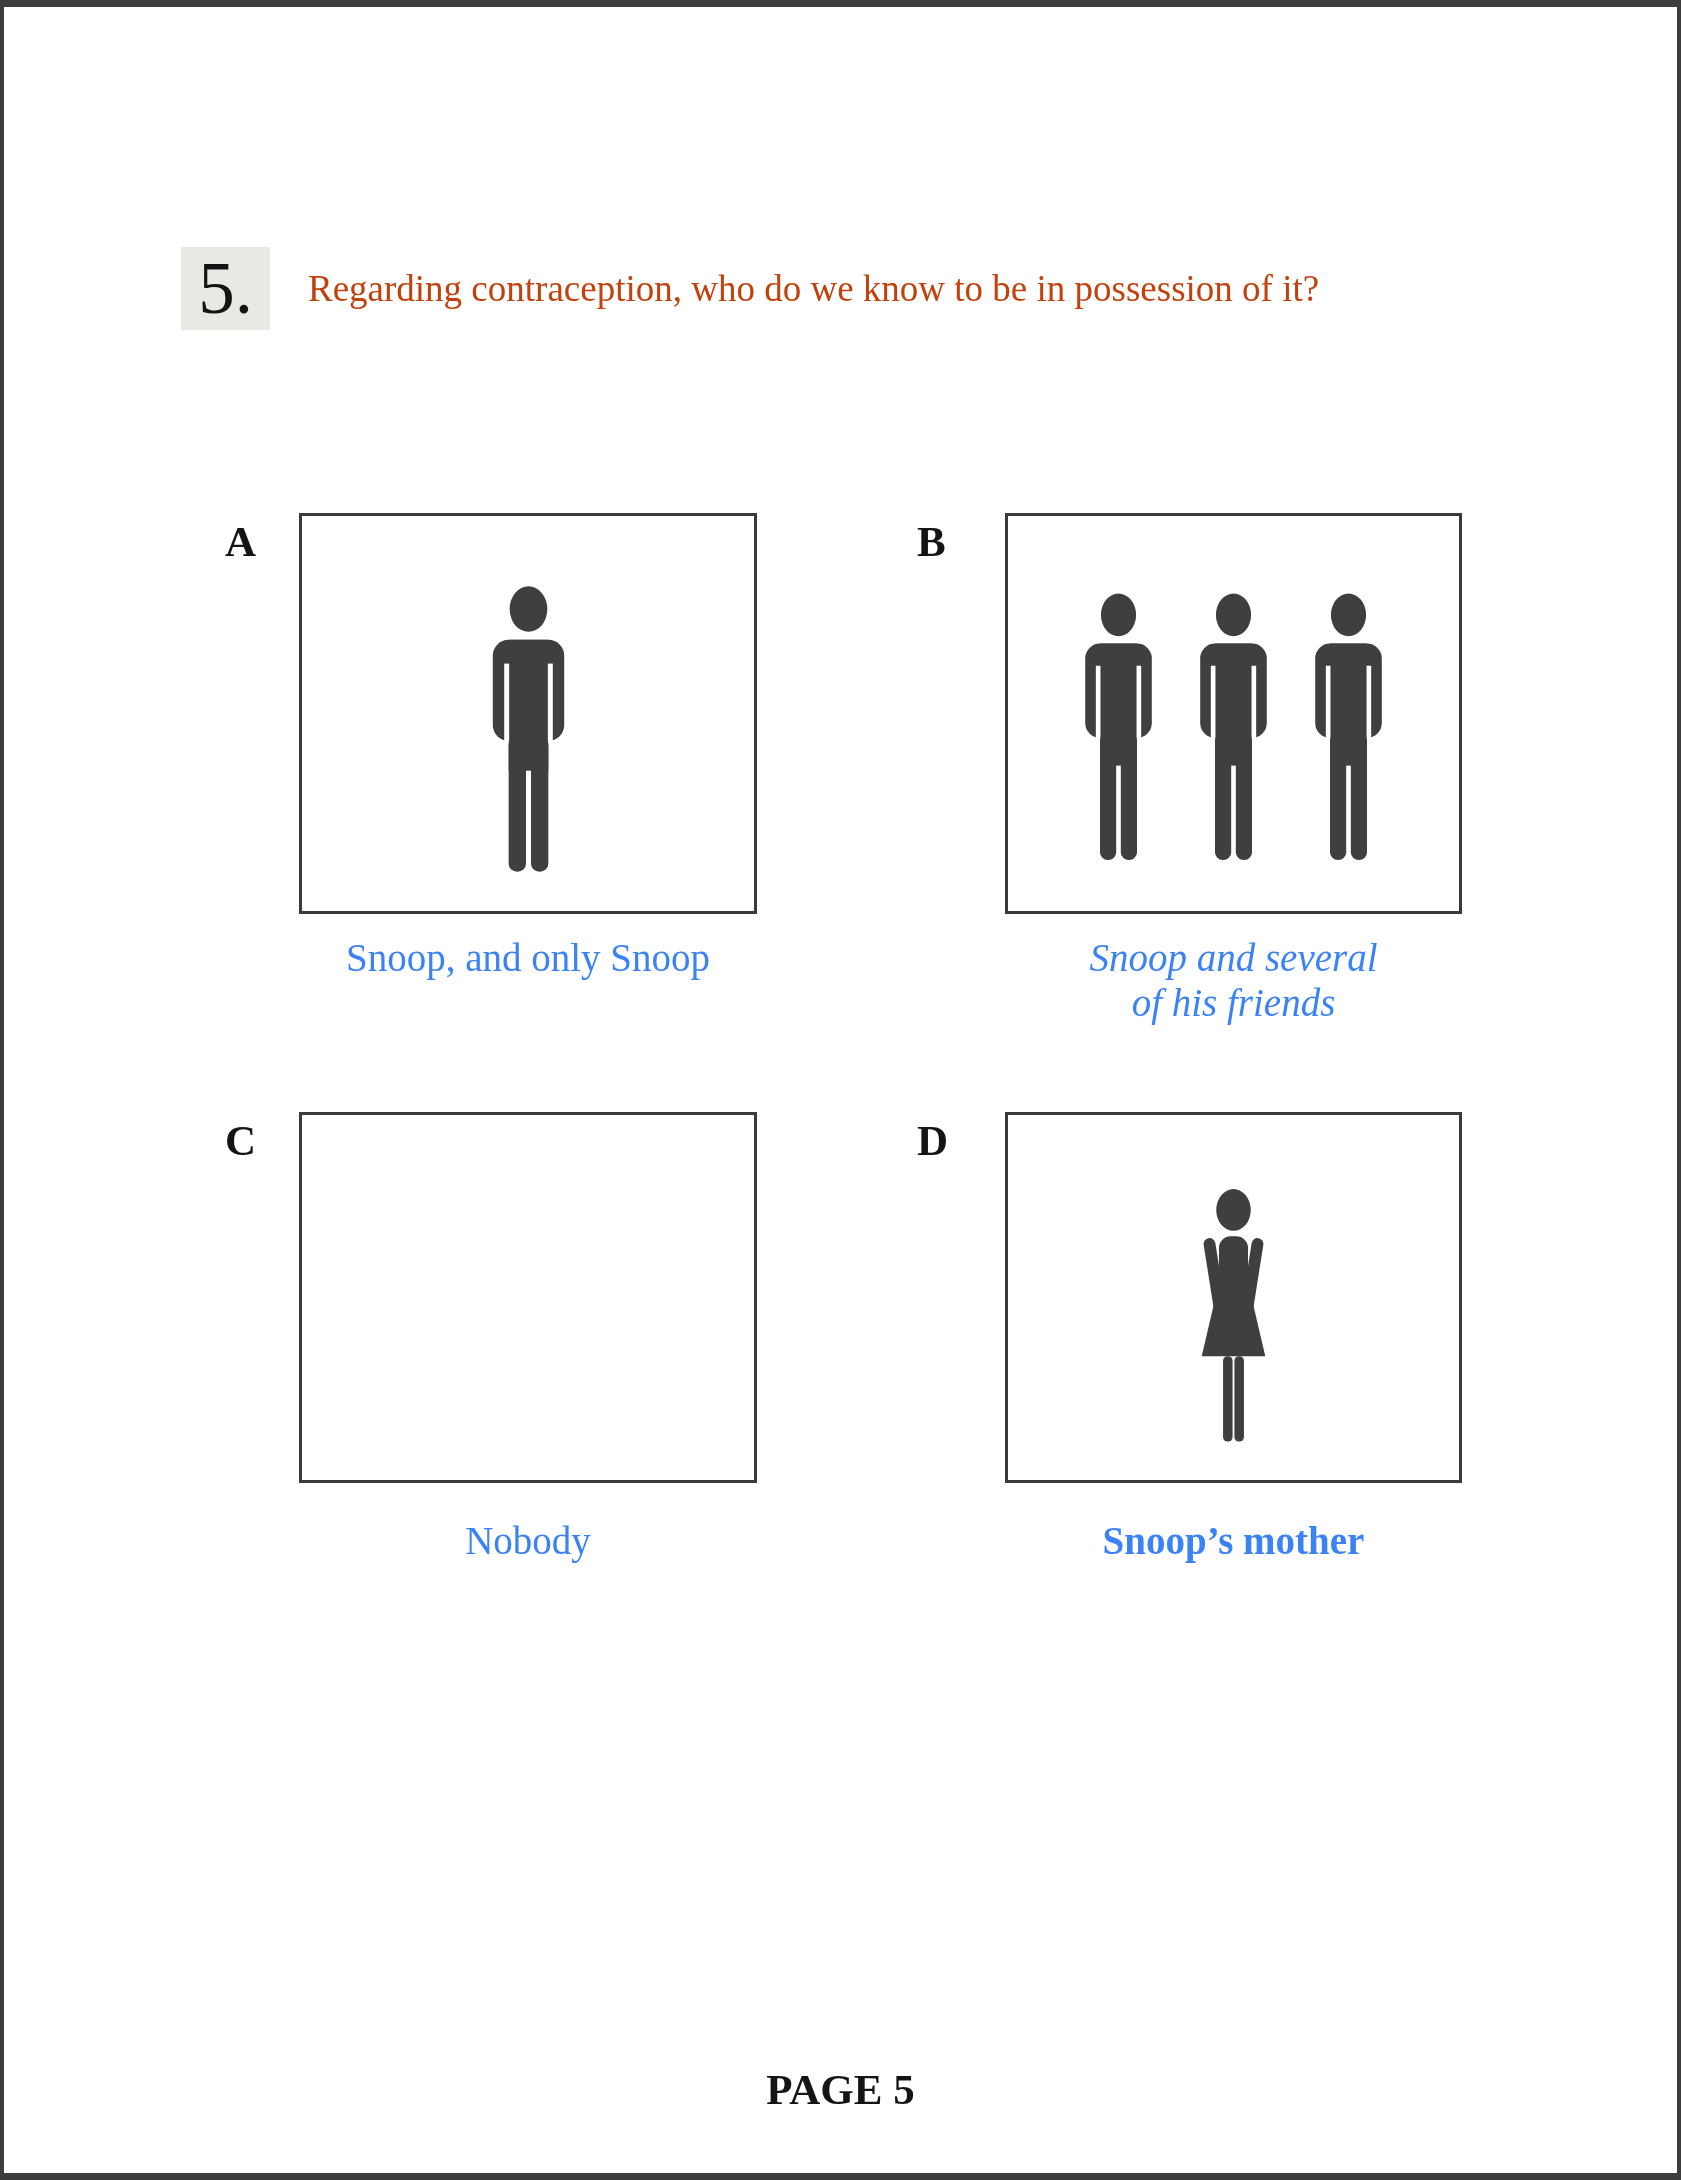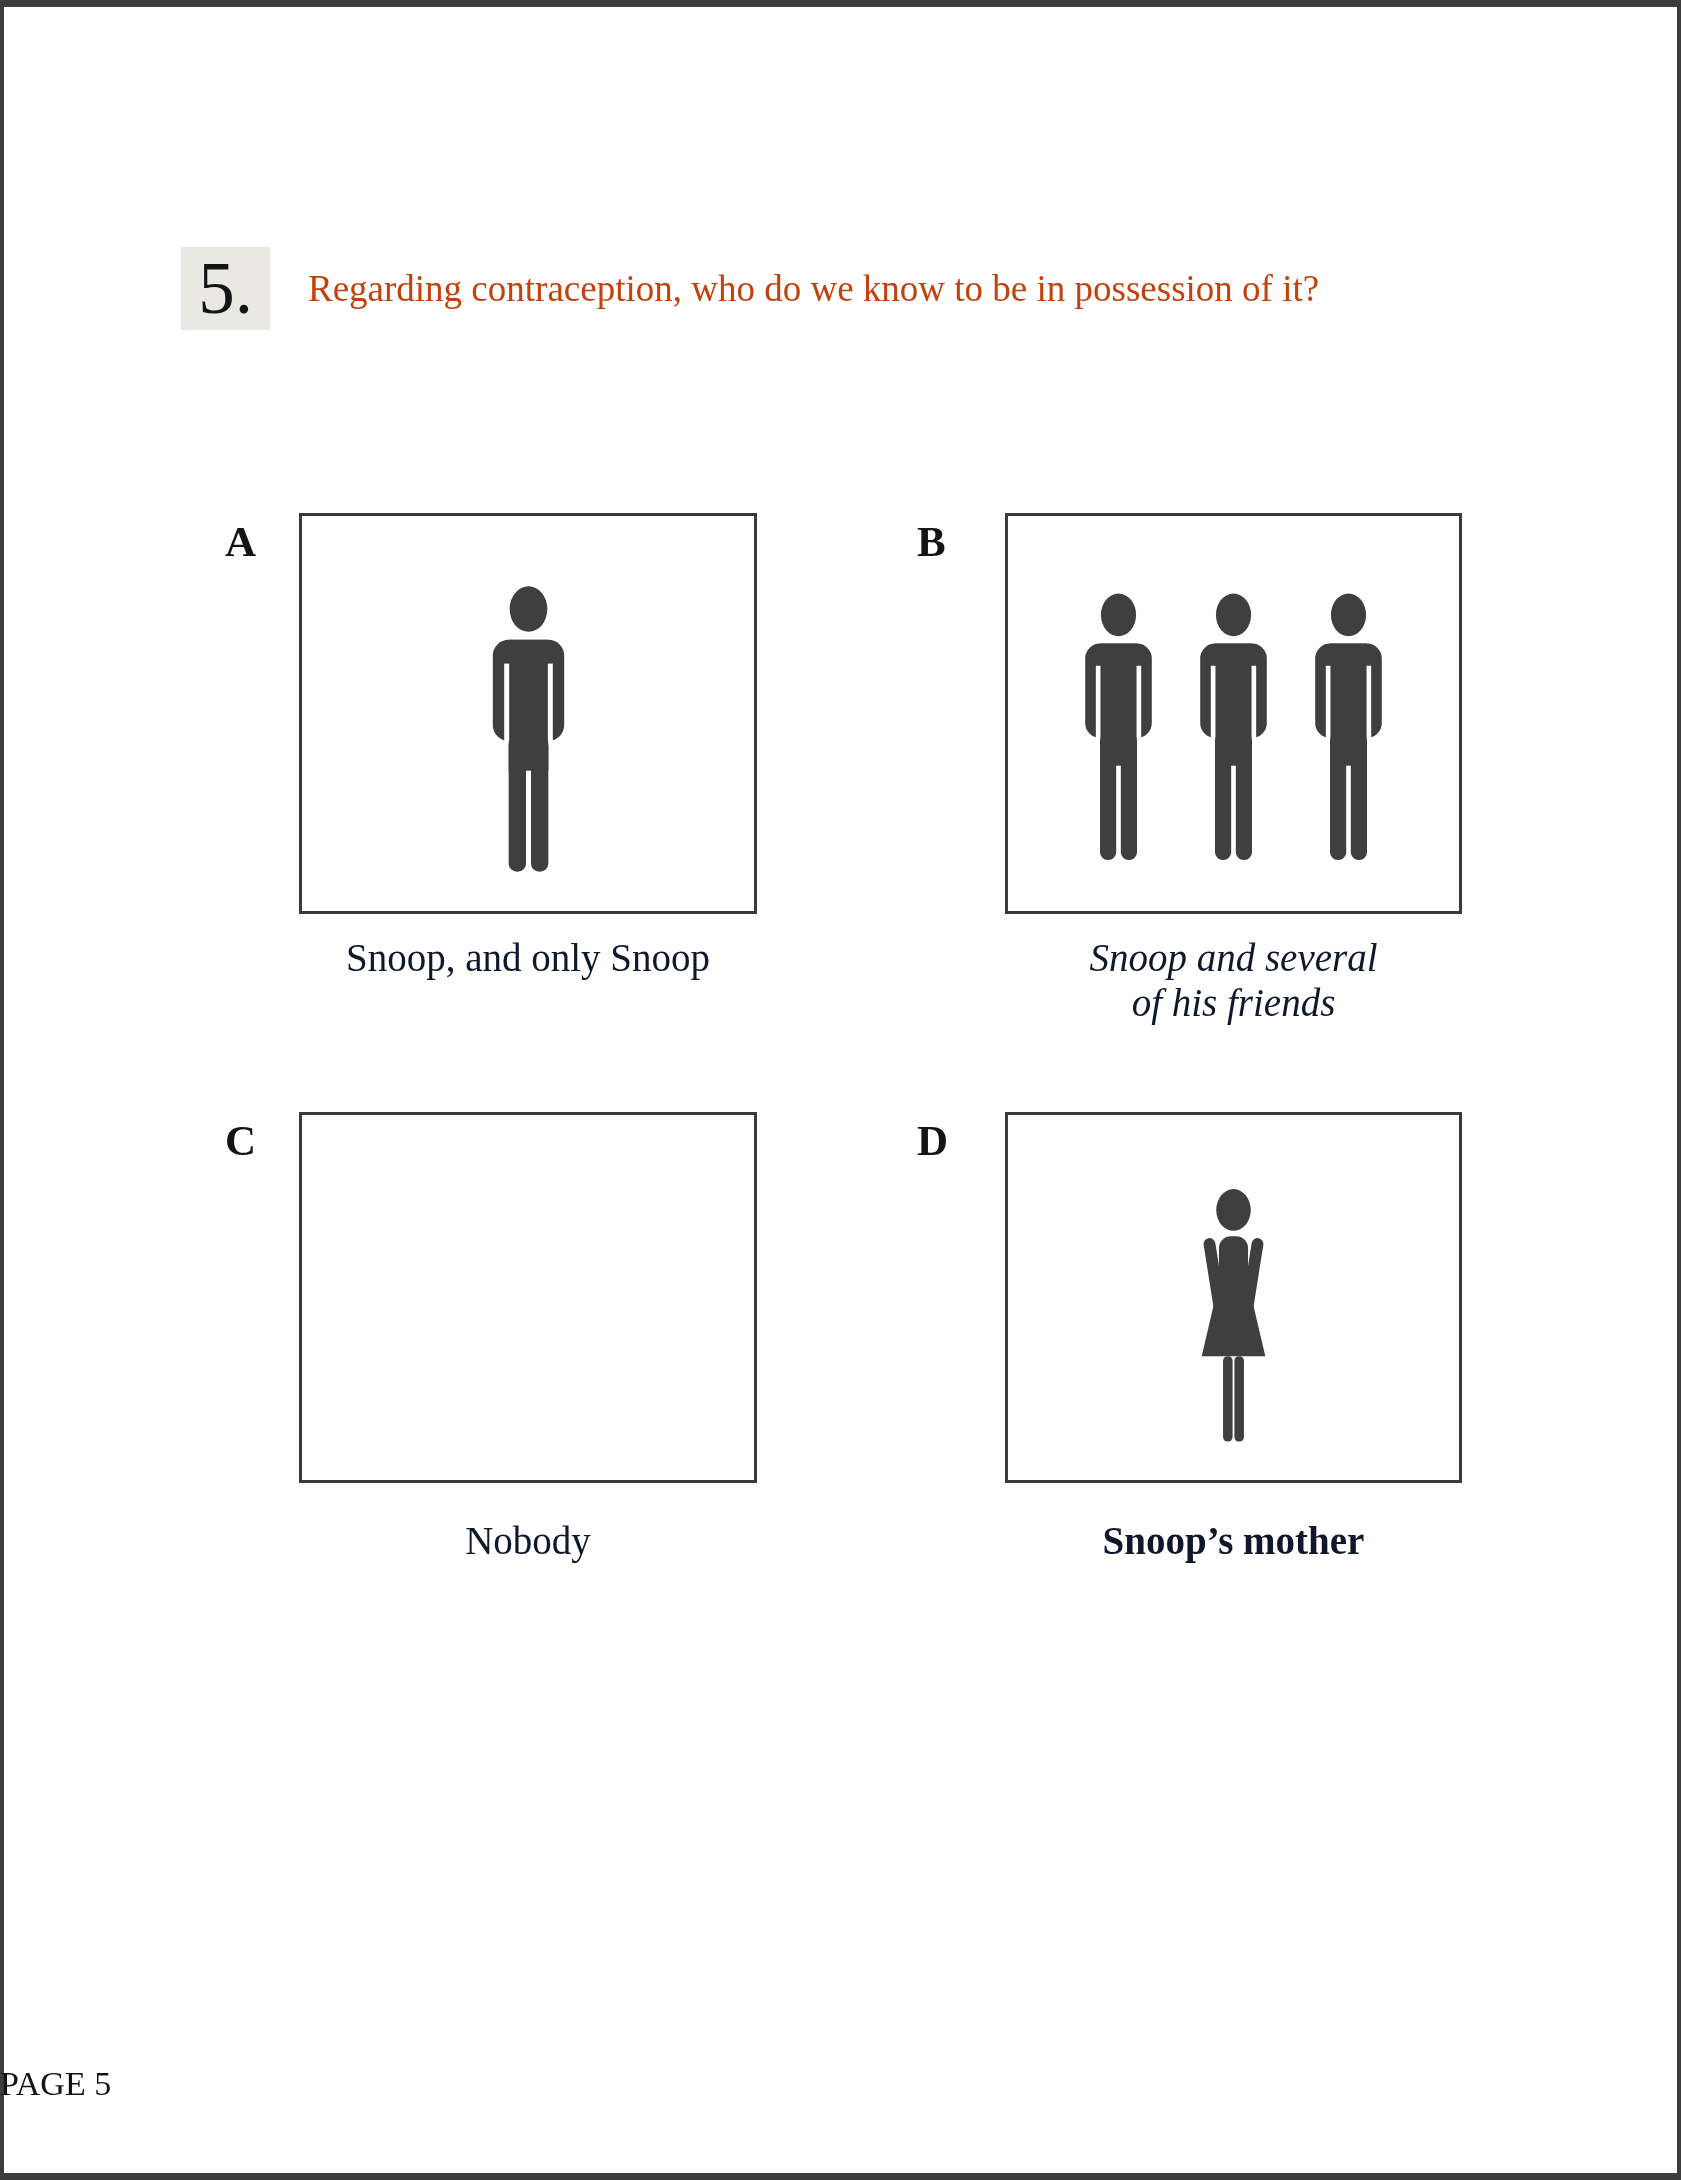--- a/index.html
+++ b/index.html
@@ -44,30 +44,30 @@
   .box-b{left:1005px;top:513px;width:457px;height:401px;}
   .box-c{left:299px;top:1112px;width:458px;height:371px;}
   .box-d{left:1005px;top:1112px;width:457px;height:371px;}
   .box-a svg{margin-top:68px;}
   .icon-row{display:flex;gap:4.3px;margin-top:72px;}
   .box-d svg{margin-top:72px;}
 
   .caption{
     position:absolute;text-align:center;
     font-size:39px;line-height:45px;
-    white-space:pre-line;color:#0f172a;
+    white-space:pre-line;color:#3b82f6;
   }
   .cap-a{left:299px;top:935px;width:458px;}
   .cap-b{left:1005px;top:935px;width:457px;font-style:italic;}
   .cap-c{left:299px;top:1518px;width:458px;}
   .cap-d{left:1005px;top:1518px;width:457px;font-weight:bold;}
 
   .footer{
     position:absolute;left:0;top:2065px;width:1681px;
-    font-size:34px;font-weight:normal;color:#141414;
+    text-align:center;font-size:43px;font-weight:bold;color:#141414;
   }
 </style>
 </head>
 <body>
 
 <div class="page">
 
   <div class="edge edge-top"></div>
   <div class="edge edge-left"></div>
   <div class="edge edge-right"></div>

